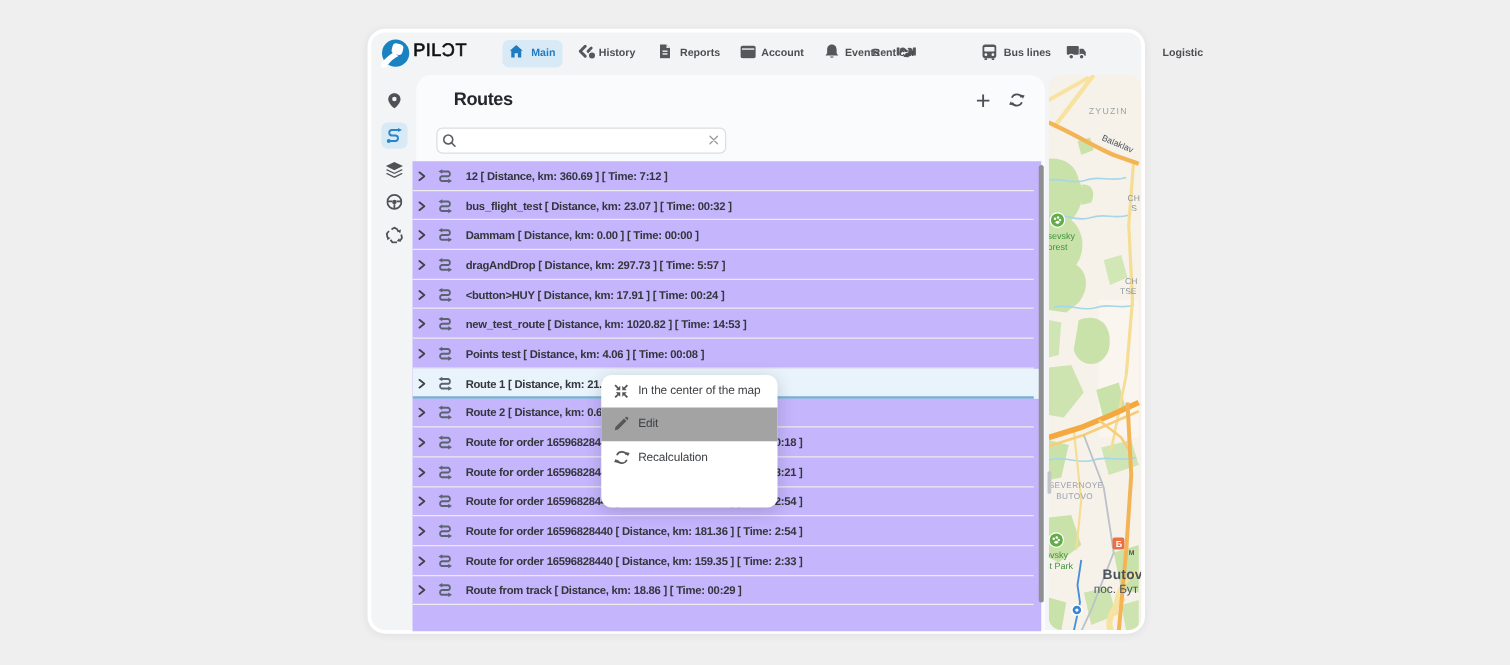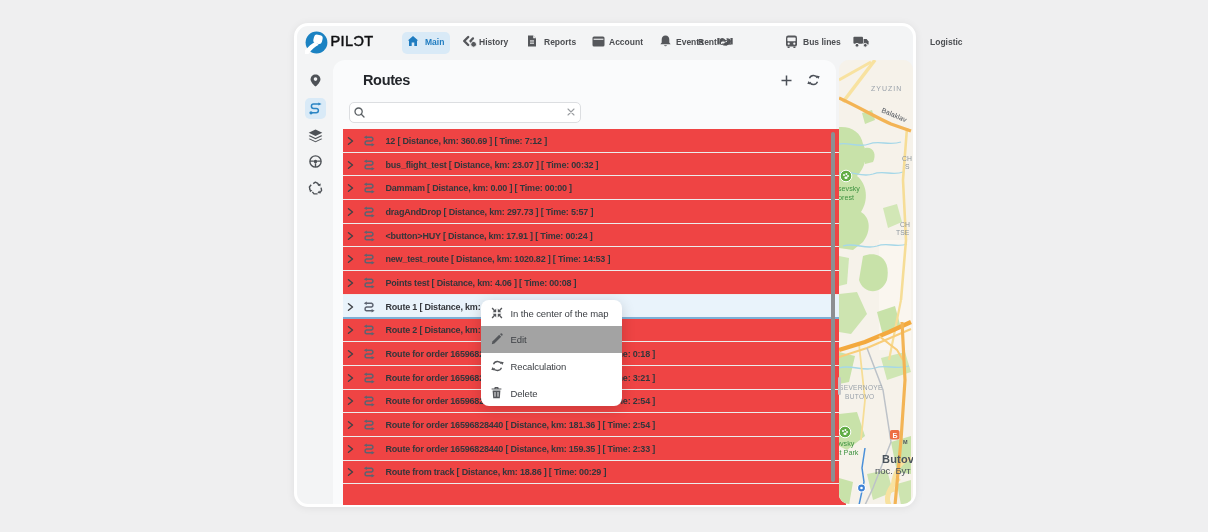--- a/index.html
+++ b/index.html
@@ -7,21 +7,21 @@
   .abs { position:absolute; }
   .card { position:absolute; left:294px; top:23px; width:622px; height:484px;
           background:#f3f4f5; border:3px solid #fff; border-radius:14px;
           box-shadow:0 1px 8px rgba(0,0,0,0.07); }
   
   .navtext { position:absolute; font-size:8.5px; font-weight:bold; color:#4c4e52; top:37px;text-align:right; }
   .navicon { position:absolute; top:35px; }
   
   .panel { position:absolute; left:333px; top:59.5px; width:503px; height:444.5px;
            background:#fafbfc; border-radius:12px 12px 0 0; overflow:hidden; }
-  .rows  { position:absolute; left:343px; top:129px; width:503px; height:375.5px; background:#ef4444; overflow:hidden; }
+  .rows  { position:absolute; left:330px; top:129px; width:503px; height:375.5px; background:#c4b5fd; overflow:hidden; }
   .row   { position:relative; height:23.7px; }
   .row::after { content:""; position:absolute; left:0; right:6px; bottom:0; height:1px; background:#ececec; }
   .row .txt { position:absolute; left:42.5px; top:50%; transform:translateY(-50%);
               font-size:9px; font-weight:bold; color:#33363b; letter-spacing:-0.2px; white-space:nowrap; }
   .row svg.chev { position:absolute; left:4px; top:50%; transform:translateY(-50%); }
   .row svg.ric  { position:absolute; left:20px; top:50%; transform:translateY(-50%); }
   .rowsel { background:#e9f3fb; }
   .rowsel::after { height:2px; background:#7cafd6; right:6px; }
   
   .menu { position:absolute; left:481px; top:299.5px; width:141px; height:106.5px;
@@ -423,21 +423,13 @@
   </div>
   <div class="mi">
     <svg width="13" height="12" viewBox="0 0 13 12">
       <path d="M2.5 4.2 A4.3 4.3 0 0 1 10.3 3.8" stroke="#55575b" stroke-width="1.3" fill="none"></path>
       <path d="M10.5 7.8 A4.3 4.3 0 0 1 2.7 8.2" stroke="#55575b" stroke-width="1.3" fill="none"></path>
       <path d="M10.3 1 L10.3 5 L12.9 3.4 Z" fill="#55575b" transform="rotate(-30 10.9 3.2)"></path>
       <path d="M2.7 7 L2.7 11 L0.1 8.6 Z" fill="#55575b" transform="rotate(-30 2.1 8.8)"></path>
     </svg>
     <div class="mtxt">Recalculation</div>
   </div>
-  <div class="mi">
-    <svg width="11" height="12" viewBox="0 0 11 12">
-      <path d="M0.6 2 H10.4 M3.8 2 L4.2 0.7 H6.8 L7.2 2" stroke="#55575b" stroke-width="1.2" fill="none"></path>
-      <path d="M1.6 3.4 H9.4 L8.8 11.3 H2.2 Z" fill="#55575b"></path>
-      <path d="M4 5 V9.7 M7 5 V9.7" stroke="#fff" stroke-width="0.9"></path>
-    </svg>
-    <div class="mtxt">Delete</div>
-  </div>
 </div>
 
 </body></html>

